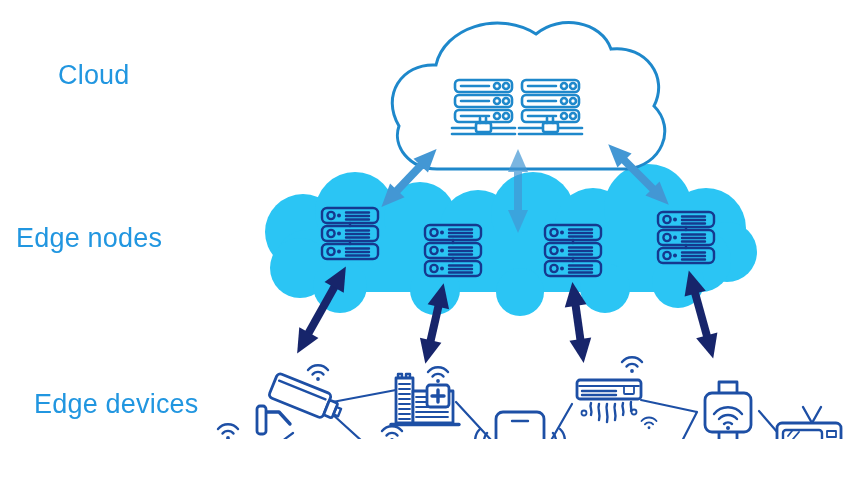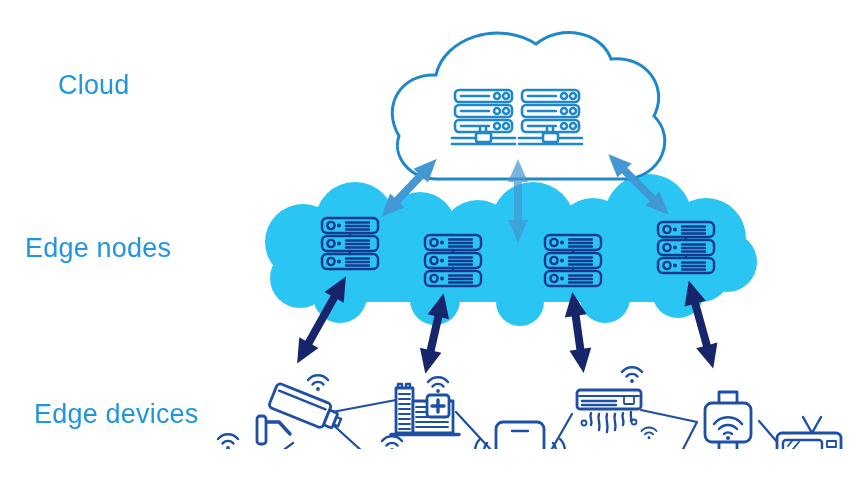--- a/index.html
+++ b/index.html
@@ -1,21 +1,21 @@
 <!DOCTYPE html>
 <html style="--background: #FFFFFF; --label_blue: #2196E0; --cloud_outline: #1E88CB; --edge_cloud_fill: #2BC5F4; --edge_server_stroke: #15398F; --cloud_arrow: #4397D4; --device_arrow: #17256B; --device_stroke: #1D4FA5;"><head>
 <meta charset="utf-8">
 <style>
   html,body{margin:0;padding:0;background:#fff;}
   #stage{position:relative;width:850px;height:439px;background:var(--background,#fff);
-         font-family:"Liberation Sans", sans-serif;overflow:hidden;margin-top:10px;}
+         font-family:"Liberation Sans", sans-serif;overflow:hidden;}
   .layer-label{position:absolute;color:var(--label_blue,#2196E0);font-size:27px;
                letter-spacing:.2px;white-space:nowrap;}
   #lbl-cloud{left:58px;top:60px;}
-  #lbl-edge-nodes{left:25px;top:223px;}
+  #lbl-edge-nodes{left:16px;top:223px;}
   #lbl-edge-devices{left:34px;top:389px;}
   svg{position:absolute;left:0;top:0;}
   .w-cloud{fill:#fff;stroke:var(--cloud_outline,#1E88CB);stroke-width:3;}
   .c-srv{stroke:var(--cloud_outline,#1E88CB);fill:none;stroke-width:2.6;stroke-linecap:round;}
   .c-srv-w{stroke:var(--cloud_outline,#1E88CB);fill:#fff;stroke-width:2.6;}
   .cyan{fill:var(--edge_cloud_fill,#2BC5F4);stroke:none;}
   .e-srv{stroke:var(--edge_server_stroke,#15398F);fill:none;stroke-width:2.4;stroke-linecap:round;}
   .e-dot{fill:var(--edge_server_stroke,#15398F);stroke:none;}
   .la{stroke:var(--cloud_arrow,#4397D4);stroke-width:8;fill:none;}
   .la-h{fill:var(--cloud_arrow,#4397D4);stroke:none;}

